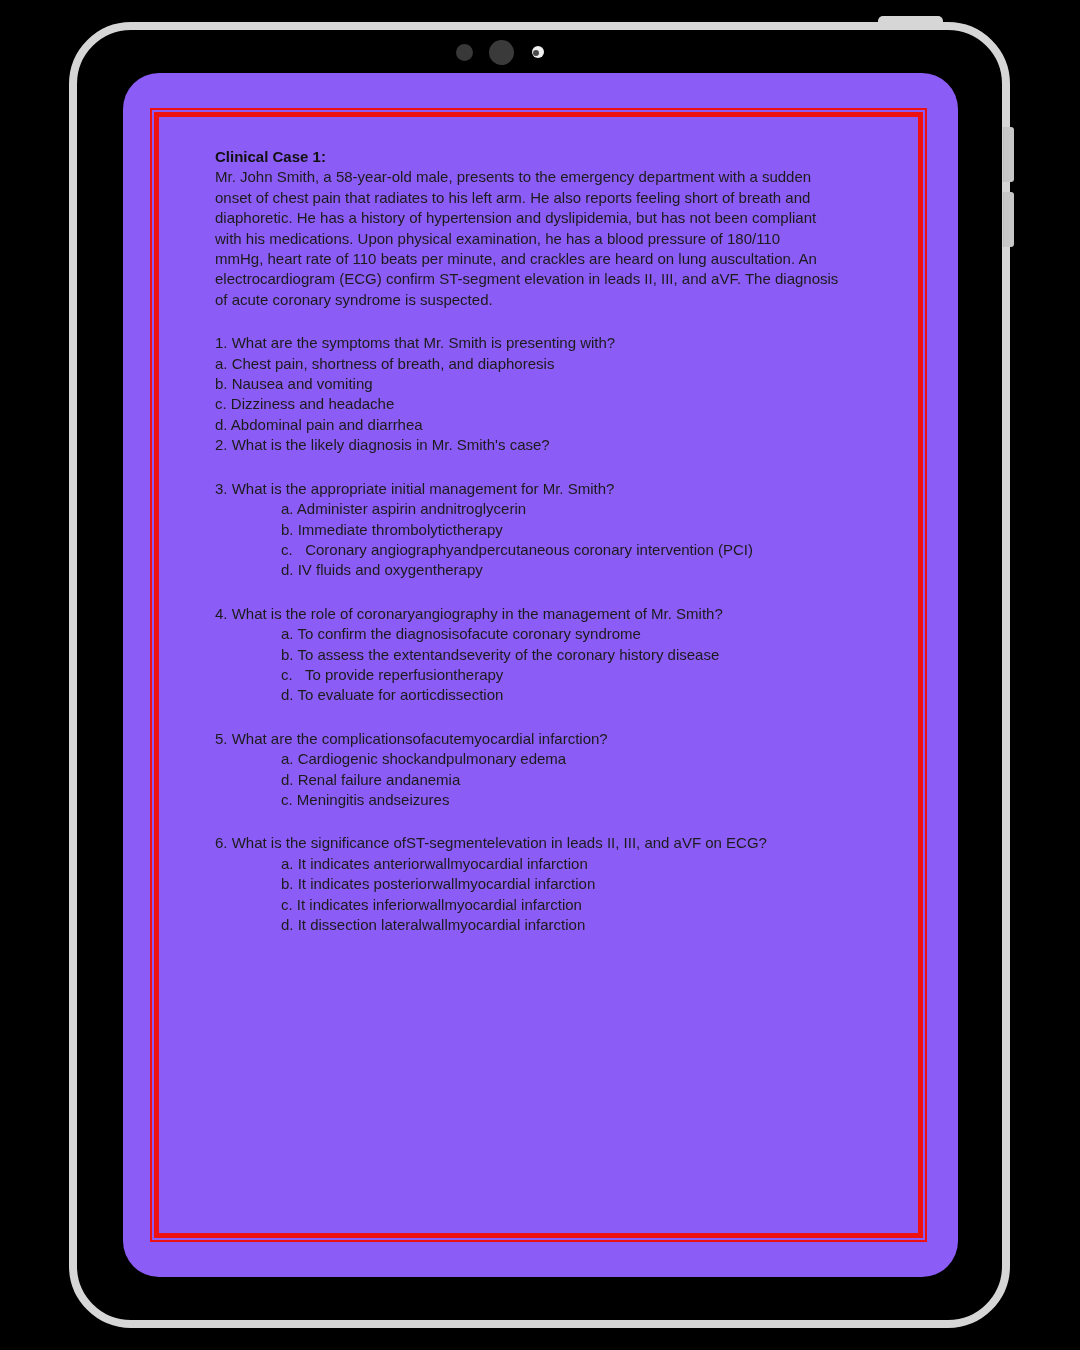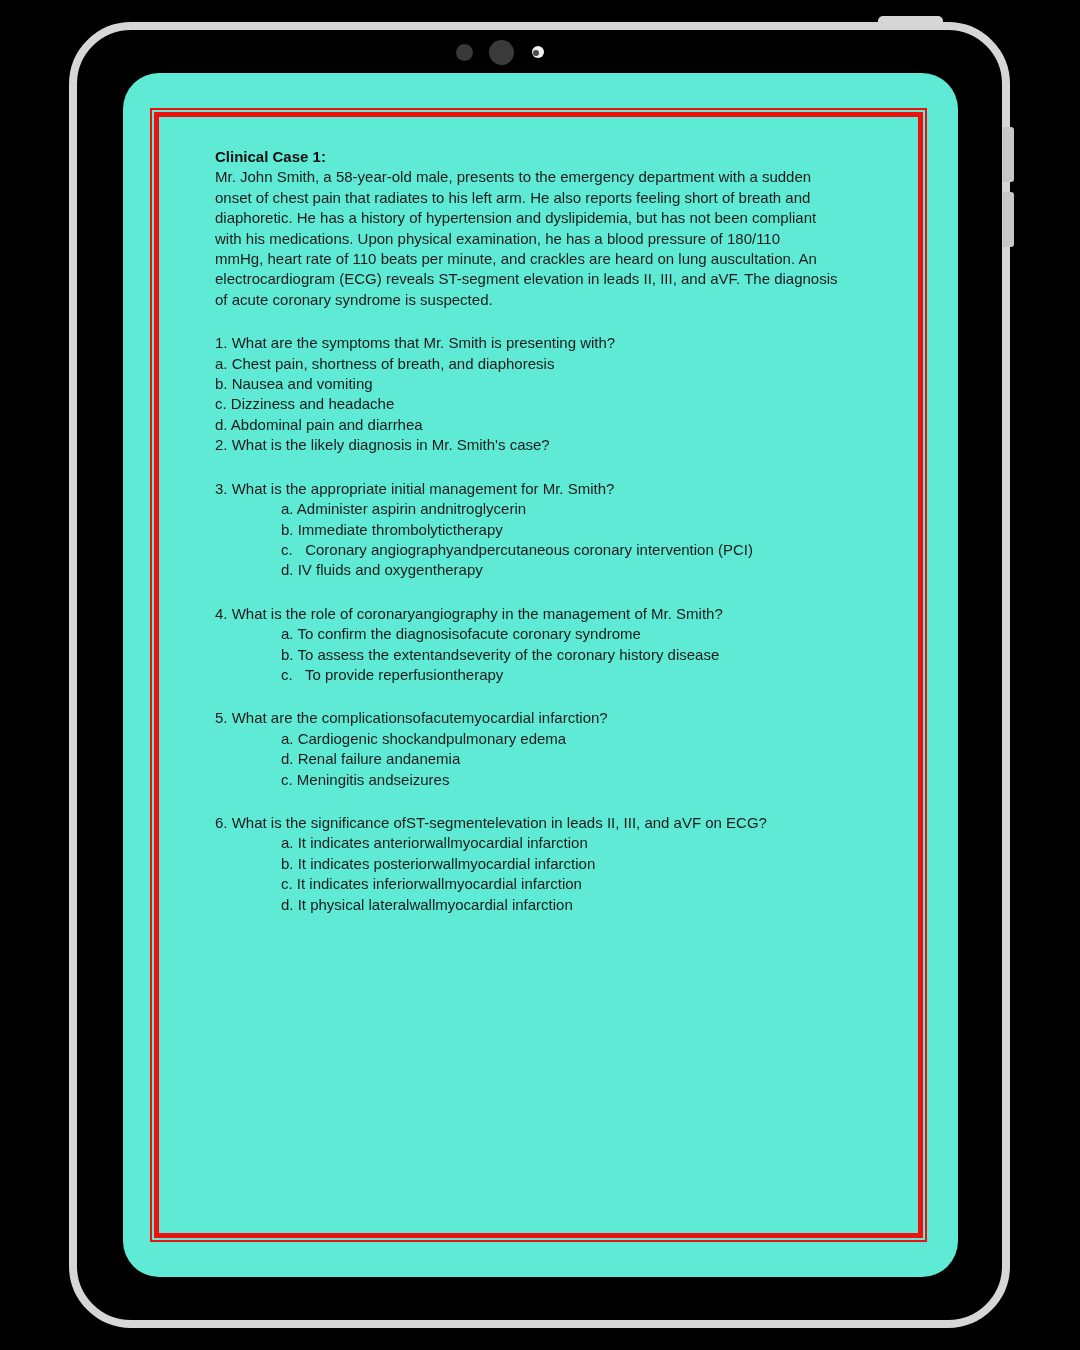--- a/index.html
+++ b/index.html
@@ -19,21 +19,21 @@
   .sensor-dot{position:absolute;left:456px;top:44px;width:17px;height:17px;border-radius:50%;
               background:#383838;}
   .camera-lens{position:absolute;left:489px;top:40px;width:25px;height:25px;border-radius:50%;
                background:#3a3a3a;}
   .camera-glint{position:absolute;left:532px;top:46px;width:12px;height:12px;border-radius:50%;
                 background:#f0f0f0;}
   .camera-glint::after{content:"";position:absolute;left:1px;top:4px;width:6px;height:6px;
                 border-radius:50%;background:#4a4a4a;}
 
   
-  .screen{position:absolute;left:123px;top:73px;width:835px;height:1204px;background:#5eead4;
+  .screen{position:absolute;left:123px;top:73px;width:835px;height:1204px;background:#8b5cf6;
           border-radius:36px;}
   .doc-border-outer{position:absolute;left:27px;top:35px;width:777px;height:1134px;
           box-sizing:border-box;border:2px solid #ee1111;padding:2px;}
   .doc-border-inner{width:100%;height:100%;box-sizing:border-box;border:5px solid #ee1111;}
   .doc-content{padding:30px 30px 0 56px;color:#1c1c1c;font-size:15px;line-height:20.4px;}
   .line{white-space:pre-wrap;}
   .heading{font-weight:bold;color:#111;}
   .questions{margin-top:23px;}
   .q-block.gap-top{margin-top:23px;}
   .options.indented{padding-left:66px;}
@@ -56,21 +56,21 @@
     <div class="doc-border-outer">
       <div class="doc-border-inner">
         <div class="doc-content">
           <div class="line heading">Clinical Case 1:</div>
           <div class="case-paragraph">
               <div class="line">Mr. John Smith, a 58-year-old male, presents to the emergency department with a sudden</div>
               <div class="line">onset of chest pain that radiates to his left arm. He also reports feeling short of breath and</div>
               <div class="line">diaphoretic. He has a history of hypertension and dyslipidemia, but has not been compliant</div>
               <div class="line">with his medications. Upon physical examination, he has a blood pressure of 180/110</div>
               <div class="line">mmHg, heart rate of 110 beats per minute, and crackles are heard on lung auscultation. An</div>
-              <div class="line">electrocardiogram (ECG) reveals ST-segment elevation in leads II, III, and aVF. The diagnosis</div>
+              <div class="line">electrocardiogram (ECG) confirm ST-segment elevation in leads II, III, and aVF. The diagnosis</div>
               <div class="line">of acute coronary syndrome is suspected.</div>
             </div>
           <div class="questions">
               <div class="q-block">
                 <div class="line">1. What are the symptoms that Mr. Smith is presenting with?</div>
                 <div class="options">
                   <div class="line option">a. Chest pain, shortness of breath, and diaphoresis</div>
                   <div class="line option">b. Nausea and vomiting</div>
                   <div class="line option">c. Dizziness and headache</div>
                   <div class="line option">d. Abdominal pain and diarrhea</div>
@@ -87,37 +87,38 @@
                   <div class="line option">c.   Coronary angiographyandpercutaneous coronary intervention (PCI)</div>
                   <div class="line option">d. IV fluids and oxygentherapy</div>
                 </div>
               </div>
               <div class="q-block gap-top">
                 <div class="line">4. What is the role of coronaryangiography in the management of Mr. Smith?</div>
                 <div class="options indented">
                   <div class="line option">a. To confirm the diagnosisofacute coronary syndrome</div>
                   <div class="line option">b. To assess the extentandseverity of the coronary history disease</div>
                   <div class="line option">c.   To provide reperfusiontherapy</div>
+                  <div class="line option">d. To evaluate for aorticdissection</div>
                 </div>
               </div>
               <div class="q-block gap-top">
                 <div class="line">5. What are the complicationsofacutemyocardial infarction?</div>
                 <div class="options indented">
                   <div class="line option">a. Cardiogenic shockandpulmonary edema</div>
                   <div class="line option">d. Renal failure andanemia</div>
                   <div class="line option">c. Meningitis andseizures</div>
                 </div>
               </div>
               <div class="q-block gap-top">
                 <div class="line">6. What is the significance ofST-segmentelevation in leads II, III, and aVF on ECG?</div>
                 <div class="options indented">
                   <div class="line option">a. It indicates anteriorwallmyocardial infarction</div>
                   <div class="line option">b. It indicates posteriorwallmyocardial infarction</div>
                   <div class="line option">c. It indicates inferiorwallmyocardial infarction</div>
-                  <div class="line option">d. It physical lateralwallmyocardial infarction</div>
+                  <div class="line option">d. It dissection lateralwallmyocardial infarction</div>
                 </div>
               </div>
             </div>
         </div>
       </div>
     </div>
   </div>
 </div>
 
 </body></html>

